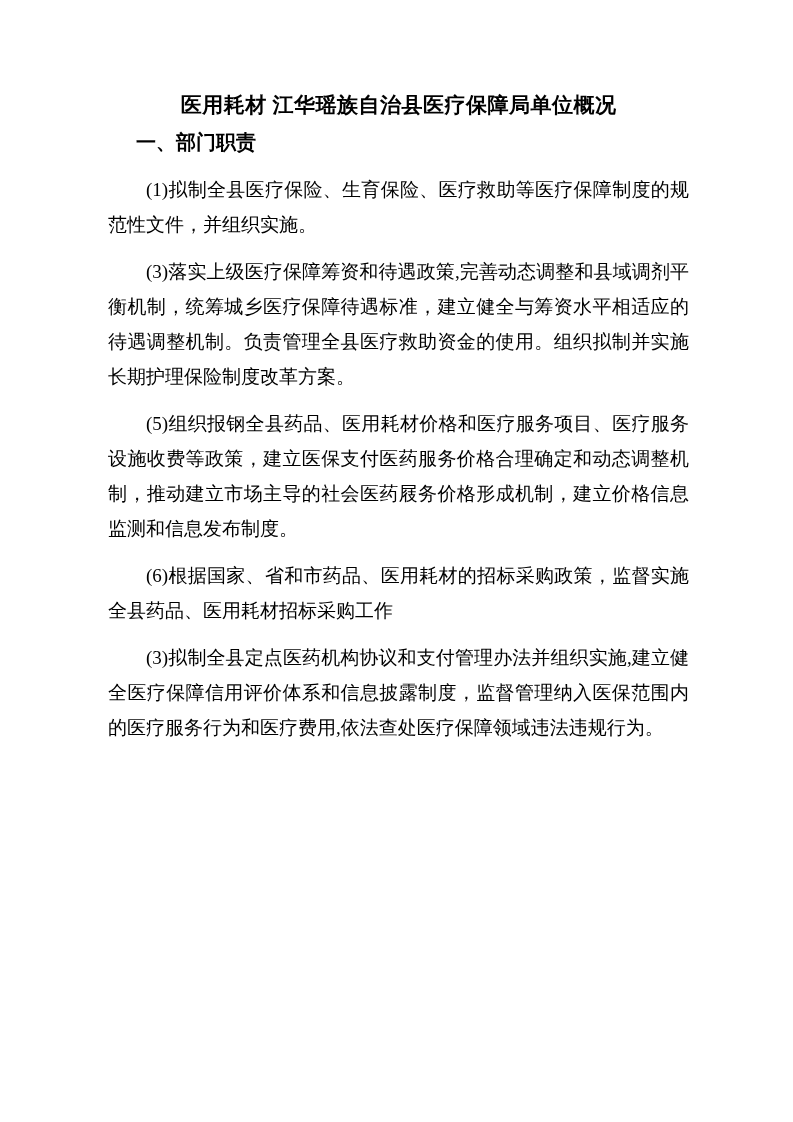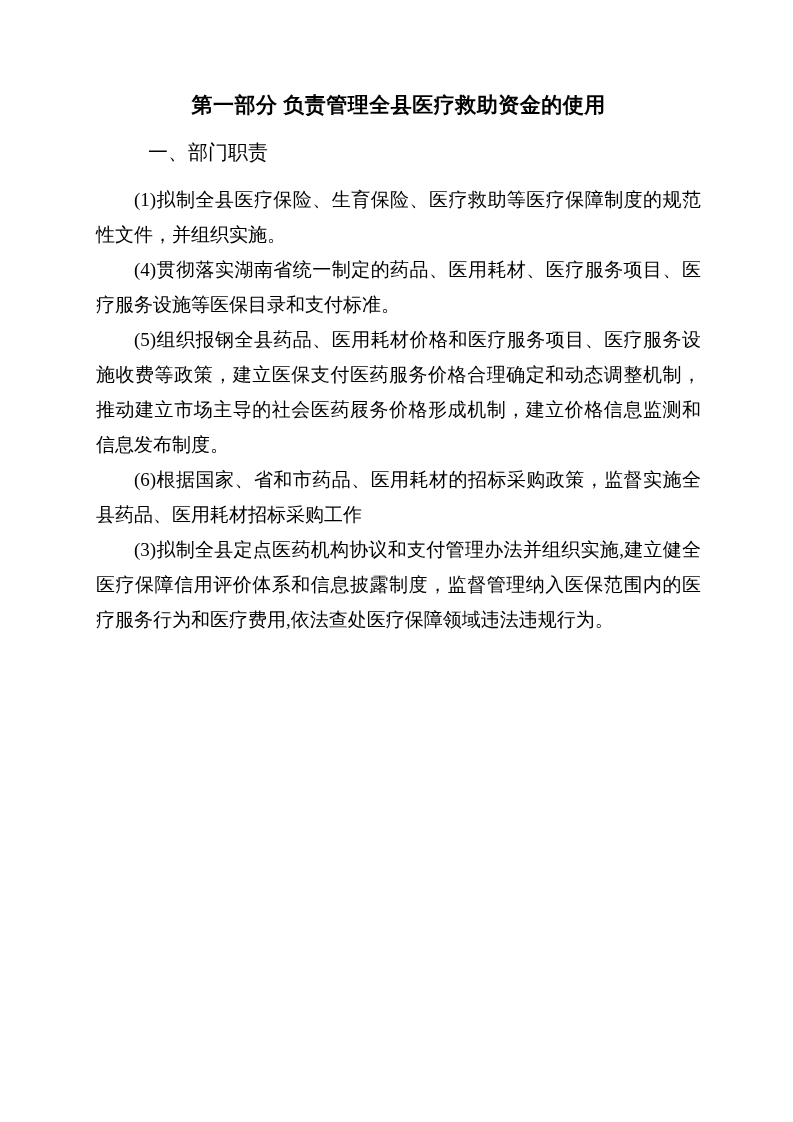--- a/index.html
+++ b/index.html
@@ -22,41 +22,41 @@
   .doc-title {
     font-size: 21px;
     font-weight: bold;
     text-align: center;
     line-height: 35px;
     margin: 0 0 2px 0;
     letter-spacing: 0.5px;
   }
   .section-heading {
     font-size: 20px;
-    font-weight: normal;
+    font-weight: bold;
     line-height: 35px;
-    margin: 12px;
+    margin: 0;
     text-indent: 2em;
   }
   .para {
     font-size: 19px;
     line-height: 35px;
-    margin: 0;
+    margin: 12px;
     text-indent: 2em;
     text-align: justify;
     text-justify: inter-ideograph;
     word-break: break-all;
   }
 </style>
 </head>
 <body>
 
 <div class="page">
-  <h1 class="doc-title">第一部分 负责管理全县医疗救助资金的使用</h1>
+  <h1 class="doc-title">医用耗材 江华瑶族自治县医疗保障局单位概况</h1>
 
   <h2 class="section-heading">一、部门职责</h2>
 
   <p class="para">(1)拟制全县医疗保险、生育保险、医疗救助等医疗保障制度的规范性文件，并组织实施。</p>
-  <p class="para">(4)贯彻落实湖南省统一制定的药品、医用耗材、医疗服务项目、医疗服务设施等医保目录和支付标准。</p>
+  <p class="para">(3)落实上级医疗保障筹资和待遇政策,完善动态调整和县域调剂平衡机制，统筹城乡医疗保障待遇标准，建立健全与筹资水平相适应的待遇调整机制。负责管理全县医疗救助资金的使用。组织拟制并实施长期护理保险制度改革方案。</p>
   <p class="para">(5)组织报钢全县药品、医用耗材价格和医疗服务项目、医疗服务设施收费等政策，建立医保支付医药服务价格合理确定和动态调整机制，推动建立市场主导的社会医药屐务价格形成机制，建立价格信息监测和信息发布制度。</p>
   <p class="para">(6)根据国家、省和市药品、医用耗材的招标采购政策，监督实施全县药品、医用耗材招标采购工作</p>
   <p class="para">(3)拟制全县定点医药机构协议和支付管理办法并组织实施,建立健全医疗保障信用评价体系和信息披露制度，监督管理纳入医保范围内的医疗服务行为和医疗费用,依法查处医疗保障领域违法违规行为。</p>
 </div>
 
 </body></html>

